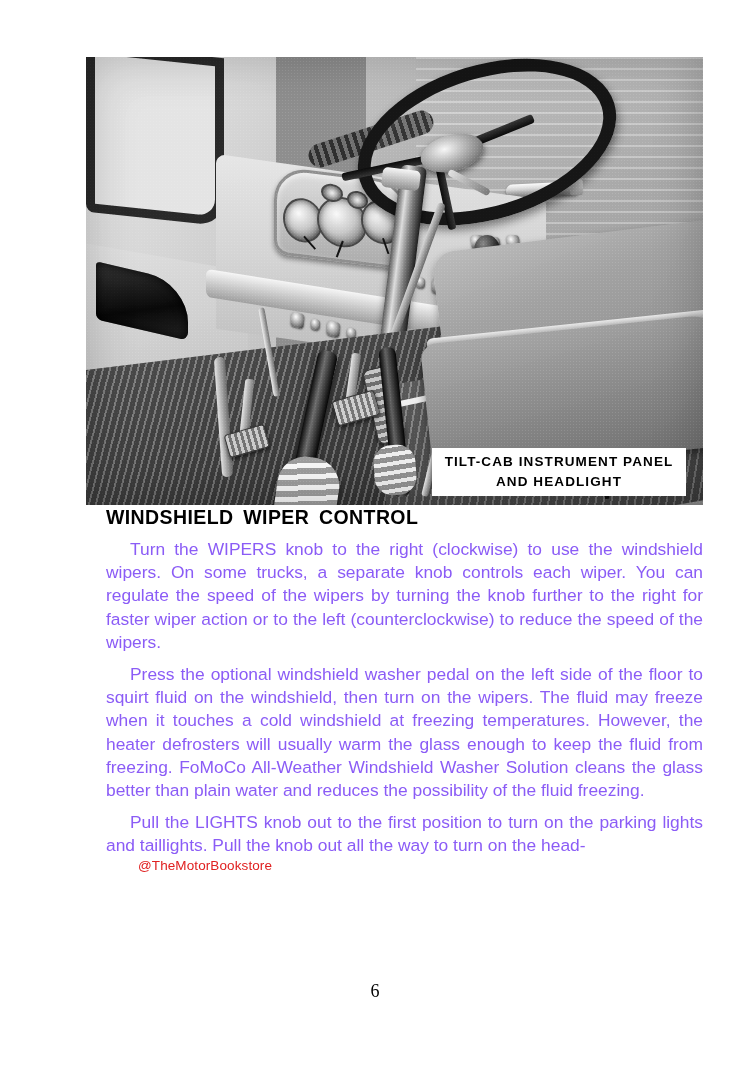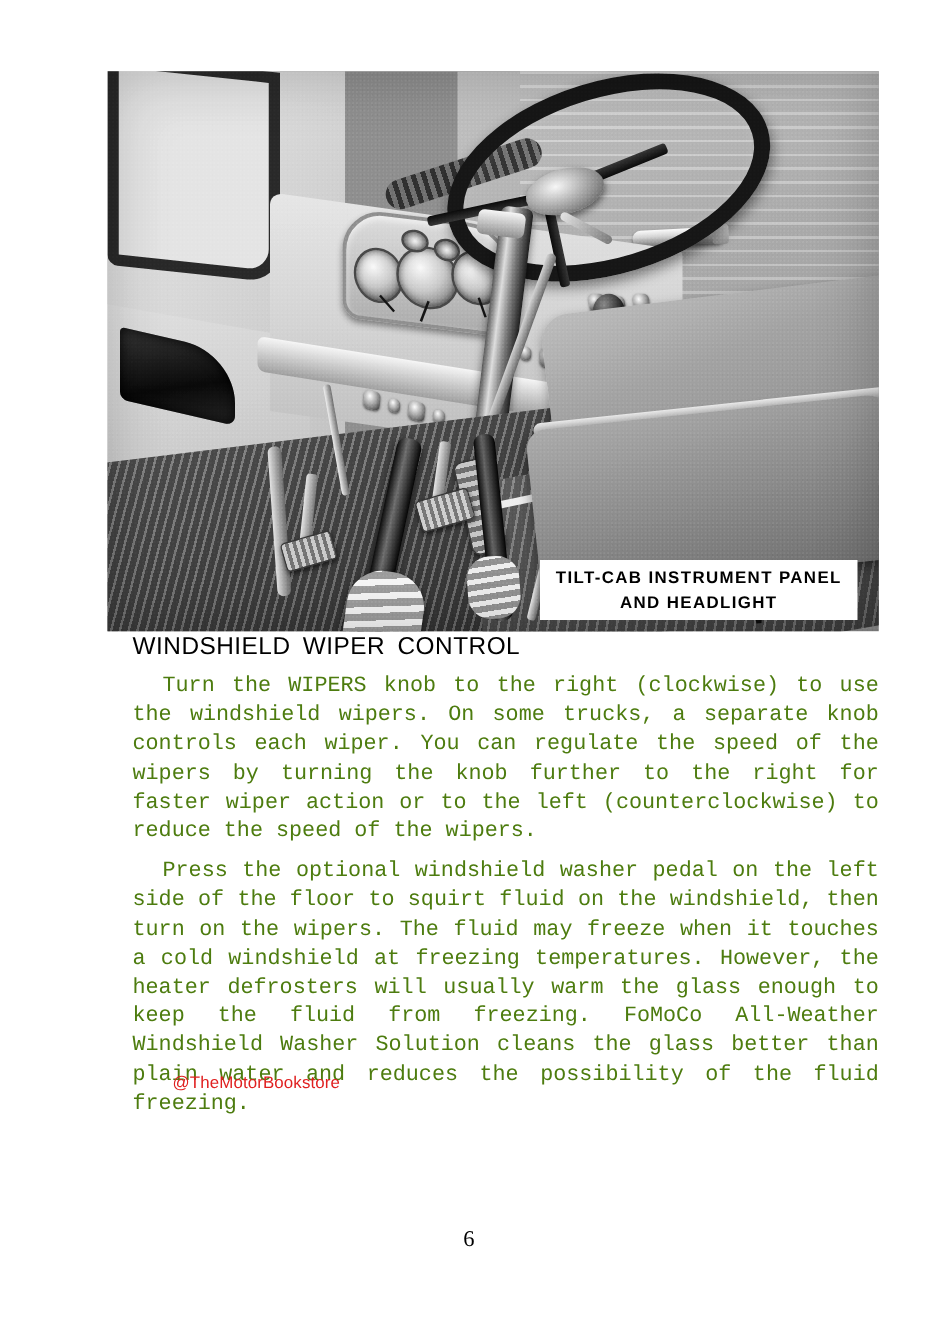--- a/index.html
+++ b/index.html
@@ -455,37 +455,37 @@
 
   
   .content {
     position: absolute;
     left: 106px;
     top: 506px;
     width: 597px;
   }
   h2.heading {
     font-family: "Liberation Sans", sans-serif;
-    font-weight: normal;
+    font-weight: bold;
     font-size: 19.5px;
     letter-spacing: 0.4px;
     word-spacing: 4px;
     color: #000;
     margin: 0;
     padding: 0;
   }
   .h-wiper { margin-top: 8px; }
   .h-washer { margin-top: 24px; }
   .h-headlight { margin-top: 20px; letter-spacing: 0.1px; word-spacing: 3px; font-size: 19.2px; }
 
   p.body {
-    font-family: Liberation Mono, monospace;
+    font-family: Liberation Sans, sans-serif;
     font-size: 17.4px;
     line-height: 23.2px;
-    color: #4d7c0f;
+    color: #8b5cf6;
     margin: 9px 0 0 0;
     text-align: justify;
     text-indent: 24px;
     -webkit-hyphens: none;
     hyphens: none;
   }
 
   .watermark {
     position: absolute;
     left: 138px;
@@ -610,19 +610,20 @@
     <span>AND HEADLIGHT</span>
   </div>
 
   <div class="content">
 
     <h2 class="heading h-wiper">WINDSHIELD WIPER CONTROL</h2>
     <p class="body">Turn the WIPERS knob to the right (clockwise) to use the windshield wipers. On some trucks, a separate knob controls each wiper. You can regulate the speed of the wipers by turning the knob further to the right for faster wiper action or to the left (counterclockwise) to reduce the speed of the wipers.</p>
 
     <p class="body">Press the optional windshield washer pedal on the left side of the floor to squirt fluid on the windshield, then turn on the wipers. The fluid may freeze when it touches a cold windshield at freezing temperatures. However, the heater defrosters will usually warm the glass enough to keep the fluid from freezing. FoMoCo All-Weather Windshield Washer Solution cleans the glass better than plain water and reduces the possibility of the fluid freezing.</p>
 
+    <p class="body">Pull the LIGHTS knob out to the first position to turn on the parking lights and taillights. Pull the knob out all the way to turn on the head-</p>
   </div>
 
   <div class="watermark">@TheMotorBookstore</div>
 
   <div class="page-number">6</div>
 
 </div>
 
 </body></html>

